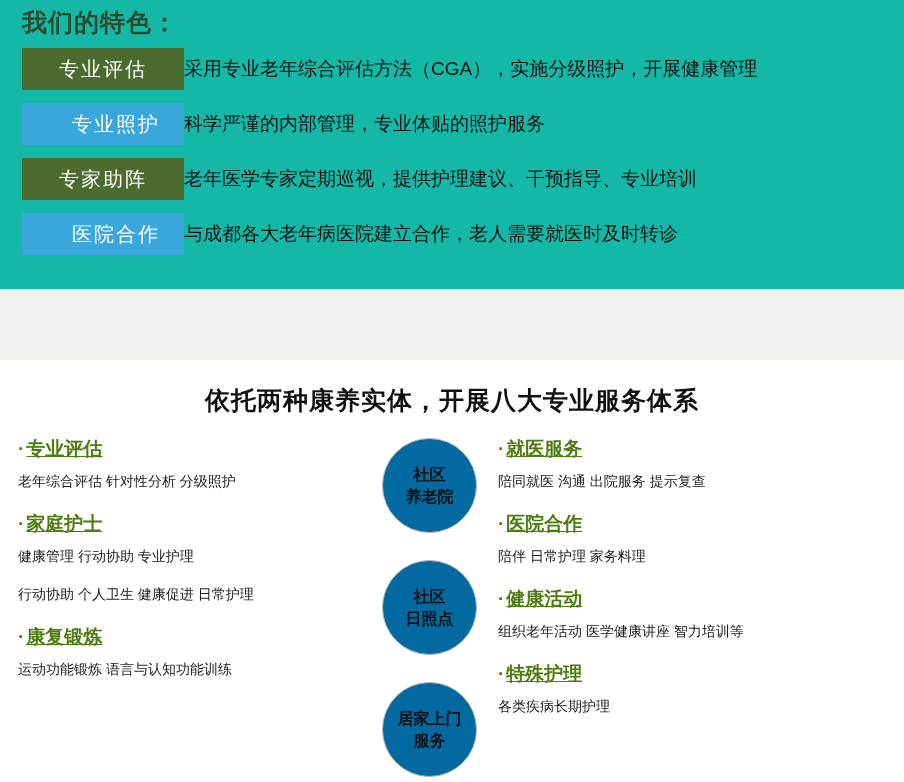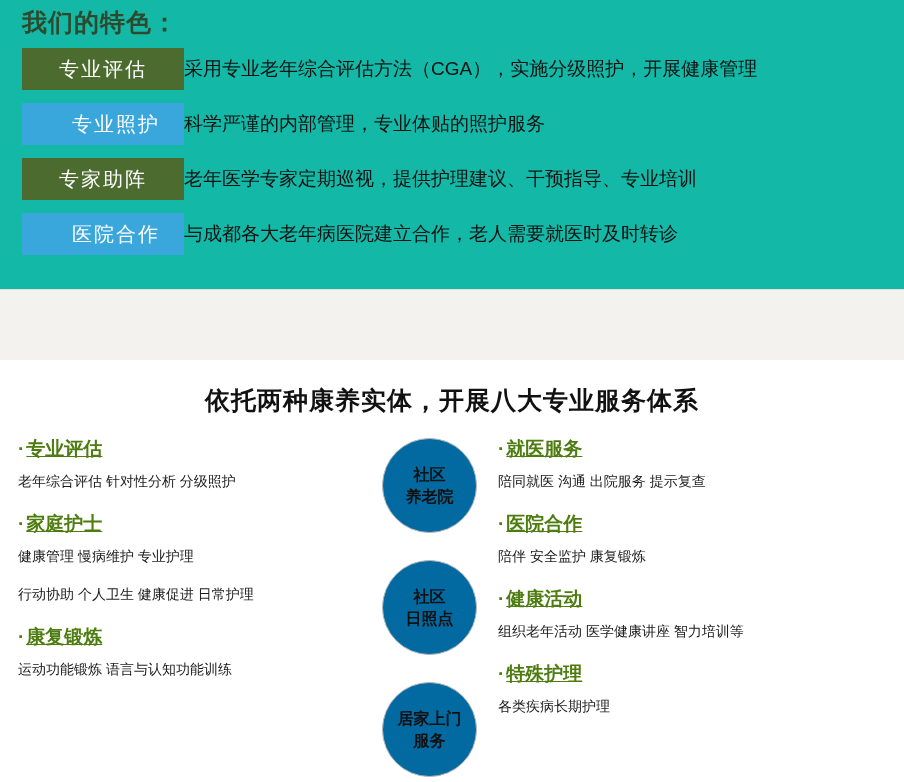--- a/index.html
+++ b/index.html
@@ -205,21 +205,21 @@
 
   <div class="col col-left">
 
     <div class="svc-block">
       <div class="svc-title"><span class="bullet">·</span><span>专业评估</span></div>
       <div class="svc-desc">老年综合评估 针对性分析 分级照护</div>
     </div>
 
     <div class="svc-block">
       <div class="svc-title"><span class="bullet">·</span><span>家庭护士</span></div>
-      <div class="svc-desc">健康管理 慢病维护 专业护理</div>
+      <div class="svc-desc">健康管理 行动协助 专业护理</div>
     </div>
 
     <div class="svc-block">
       <div class="svc-desc">行动协助 个人卫生 健康促进 日常护理</div>
     </div>
 
     <div class="svc-block">
       <div class="svc-title"><span class="bullet">·</span><span>康复锻炼</span></div>
       <div class="svc-desc">运动功能锻炼 语言与认知功能训练</div>
     </div>
@@ -243,21 +243,21 @@
 
   <div class="col col-right">
 
     <div class="svc-block">
       <div class="svc-title"><span class="bullet">·</span><span>就医服务</span></div>
       <div class="svc-desc">陪同就医 沟通 出院服务 提示复查</div>
     </div>
 
     <div class="svc-block">
       <div class="svc-title"><span class="bullet">·</span><span>医院合作</span></div>
-      <div class="svc-desc">陪伴 安全监护 康复锻炼</div>
+      <div class="svc-desc">陪伴 日常护理 家务料理</div>
     </div>
 
     <div class="svc-block">
       <div class="svc-title"><span class="bullet">·</span><span>健康活动</span></div>
       <div class="svc-desc">组织老年活动 医学健康讲座 智力培训等</div>
     </div>
 
     <div class="svc-block">
       <div class="svc-title"><span class="bullet">·</span><span>特殊护理</span></div>
       <div class="svc-desc">各类疾病长期护理</div>

